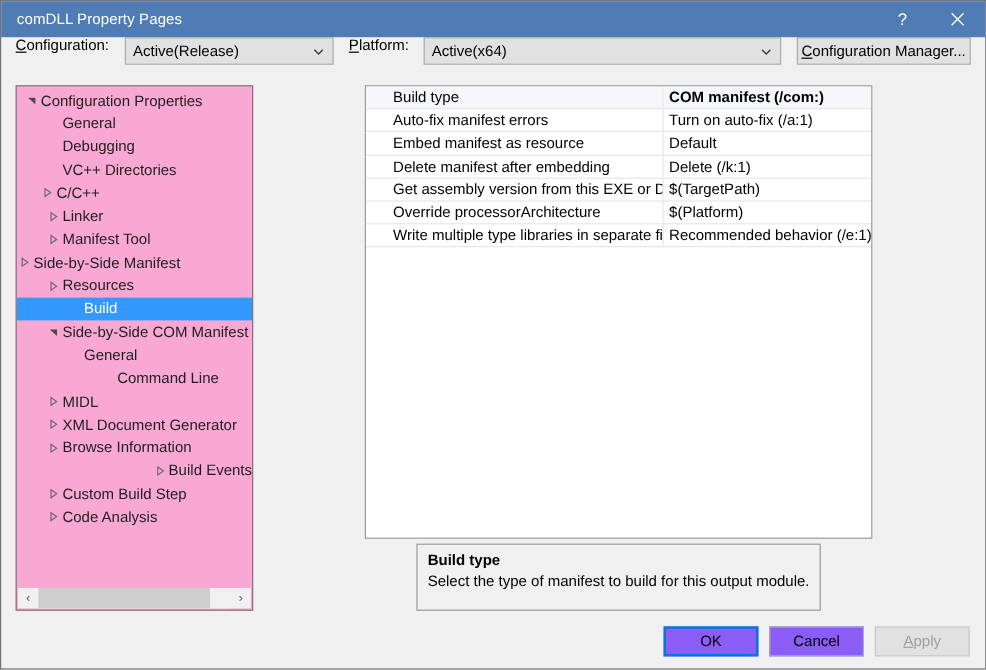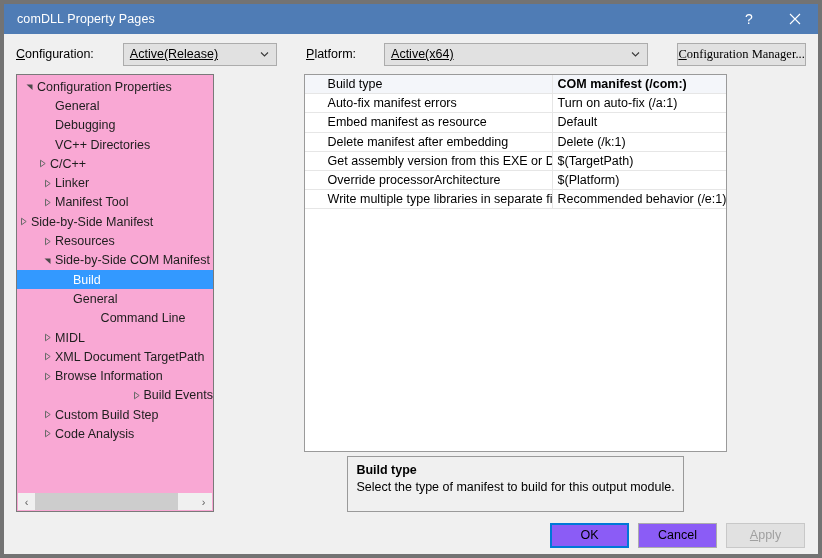--- a/index.html
+++ b/index.html
@@ -16,21 +16,21 @@
     background: #f0f0f0;
   }
 
   
   .window {
     position: absolute;
     left: 0; top: 0;
     width: 822px;
     height: 558px;
     background: #f0f0f0;
-    border: 4px solid #737373;
+    border: 1px solid #737373;
     box-sizing: border-box;
     display: flex;
     flex-direction: column;
   }
 
   
   .titlebar {
     height: 30px;
     min-height: 30px;
     background: #4f7cb5;
@@ -62,44 +62,43 @@
     cursor: default;
   }
   .tbtn.help { font-size: 14px; }
   .tbtn.close svg { display: block; }
 
   
   .configbar {
     height: 40px;
     min-height: 40px;
     display: flex;
-    align-items: center;
+    align-items: flex-start;
     padding: 0 12px;
     box-sizing: border-box;
-    gap: 16px;
+    gap: 0;
   }
   .fieldlabel {
     font-size: 12.5px;
     color: #000;
     white-space: nowrap;
   }
   .fieldlabel u { text-decoration: underline; }
 
   .combo {
     height: 23px;
     background: #e1e1e1;
     border: 1px solid #acacac;
     box-sizing: border-box;
     display: flex;
     align-items: center;
     position: relative;
     font-size: 12.5px;
     color: #000;
     cursor: default;
-    text-decoration: underline;
   }
   .combo .cval {
     padding-left: 6px;
     white-space: nowrap;
     overflow: hidden;
   }
   .combo .chev {
     position: absolute;
     right: 7px;
     top: 50%;
@@ -109,21 +108,21 @@
   .combo .chev svg { display: block; }
 
   #combo-configuration { width: 182px; margin-left: 13px; }
   #combo-platform { width: 312px; margin-left: 12px; }
 
   .btn {
     height: 23px;
     background: #e1e1e1;
     border: 1px solid #acacac;
     box-sizing: border-box;
-    font-family: Liberation Serif, serif;
+    font-family: Liberation Sans, sans-serif;
     font-size: 12.5px;
     color: #000;
     display: flex;
     align-items: center;
     justify-content: center;
     cursor: default;
     white-space: nowrap;
   }
   #btn-config-manager {
     width: 152px;
@@ -421,32 +420,32 @@
             <span class="tlabel">Side-by-Side Manifest</span>
           </div>
           <div class="tnode" style="padding-left: 24px;">
             <span class="exp">
               <svg width="9" height="9" viewBox="0 0 9 9">
                 <path d="M2.5 1.2 L7.2 4.5 L2.5 7.8 Z" fill="none" stroke="#6a6a6a" stroke-width="1"></path>
               </svg>
             </span>
             <span class="tlabel">Resources</span>
           </div>
-          <div class="tnode" style="padding-left: 24px;">
-            <span class="exp">
-              <svg width="9" height="9" viewBox="0 0 9 9">
-                <path d="M1.5 2.5 L7.5 2.5 L7.5 8 Z" fill="#4a4a4a"></path>
-              </svg>
-            </span>
-            <span class="tlabel">Side-by-Side COM Manifest</span>
-          </div>
           <div class="tnode selected" style="padding-left: 42px;">
             <span class="exp"></span>
             <span class="tlabel">Build</span>
           </div>
+          <div class="tnode" style="padding-left: 24px;">
+            <span class="exp">
+              <svg width="9" height="9" viewBox="0 0 9 9">
+                <path d="M1.5 2.5 L7.5 2.5 L7.5 8 Z" fill="#4a4a4a"></path>
+              </svg>
+            </span>
+            <span class="tlabel">Side-by-Side COM Manifest</span>
+          </div>
           <div class="tnode" style="padding-left: 42px;">
             <span class="exp"></span>
             <span class="tlabel">General</span>
           </div>
           <div class="tnode" style="padding-left: 42px; justify-content: center;">
             <span class="exp"></span>
             <span class="tlabel">Command Line</span>
           </div>
           <div class="tnode" style="padding-left: 24px;">
             <span class="exp">
@@ -455,21 +454,21 @@
               </svg>
             </span>
             <span class="tlabel">MIDL</span>
           </div>
           <div class="tnode" style="padding-left: 24px;">
             <span class="exp">
               <svg width="9" height="9" viewBox="0 0 9 9">
                 <path d="M2.5 1.2 L7.2 4.5 L2.5 7.8 Z" fill="none" stroke="#6a6a6a" stroke-width="1"></path>
               </svg>
             </span>
-            <span class="tlabel">XML Document TargetPath</span>
+            <span class="tlabel">XML Document Generator</span>
           </div>
           <div class="tnode" style="padding-left: 24px;">
             <span class="exp">
               <svg width="9" height="9" viewBox="0 0 9 9">
                 <path d="M2.5 1.2 L7.2 4.5 L2.5 7.8 Z" fill="none" stroke="#6a6a6a" stroke-width="1"></path>
               </svg>
             </span>
             <span class="tlabel">Browse Information</span>
           </div>
           <div class="tnode" style="padding-left: 24px; justify-content: flex-end;">

